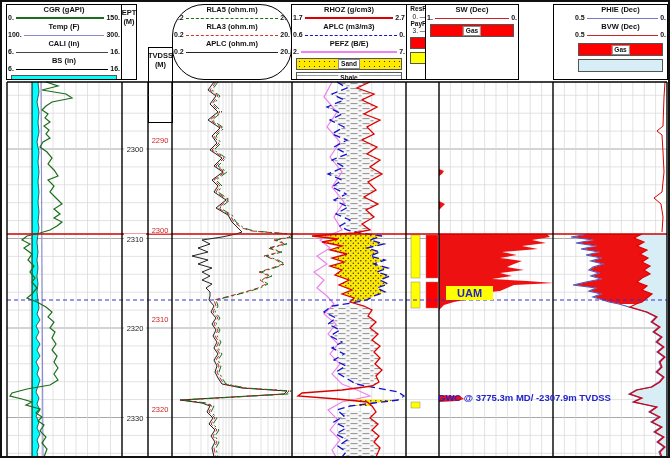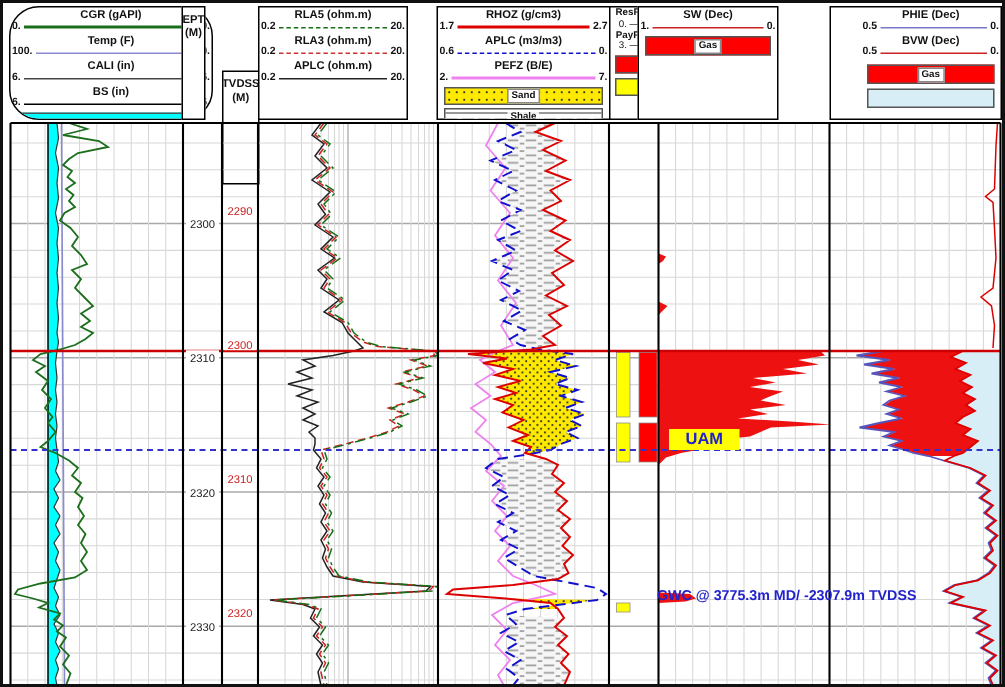--- a/index.html
+++ b/index.html
@@ -40,21 +40,21 @@
   #plotwrap{position:absolute;left:0;top:78px;width:670px;height:380px;}
   .plotlabel{position:absolute;font-weight:bold;color:#2222cc;z-index:5;white-space:nowrap;}
   #uam-label{left:444px;top:206px;font-size:11px;background:#ffff00;padding:0 11px;line-height:14px;}
   #gwc-label{left:436px;top:312px;font-size:9.5px;line-height:11px;}
 </style>
 </head>
 <body>
 
 <div id="screen">
 
-  <div class="hd" style="left:4px;width:136px;border-radius:20px;">
+  <div class="hd" style="left:4px;width:116px;">
     <div class="hrow">
         <div class="hlabel">CGR (gAPI)</div>
       <div class="hline">
           <span class="hnum">0.</span>
           <span class="ln cgr"></span>
           <span class="hnum">150.</span>
         </div>
       </div>
     <div class="hrow">
         <div class="hlabel">Temp (F)</div>
@@ -86,21 +86,21 @@
   <div class="hd deph" style="left:119px;width:16px;">
     <div class="t">DEPTH</div>
     <div class="u">(M)</div>
   </div>
 
   <div class="hd deph" style="left:146px;width:25px;margin-top:43px;">
     <div class="t">TVDSS</div>
     <div class="u">(M)</div>
   </div>
 
-  <div class="hd" style="left:170px;width:100px;">
+  <div class="hd" style="left:170px;width:120px;border-radius:32px;">
     <div class="hrow">
         <div class="hlabel">RLA5 (ohm.m)</div>
       <div class="hline">
           <span class="hnum">0.2</span>
           <span class="ln rla5"></span>
           <span class="hnum">20.</span>
         </div>
       </div>
     <div class="hrow">
         <div class="hlabel">RLA3 (ohm.m)</div>

